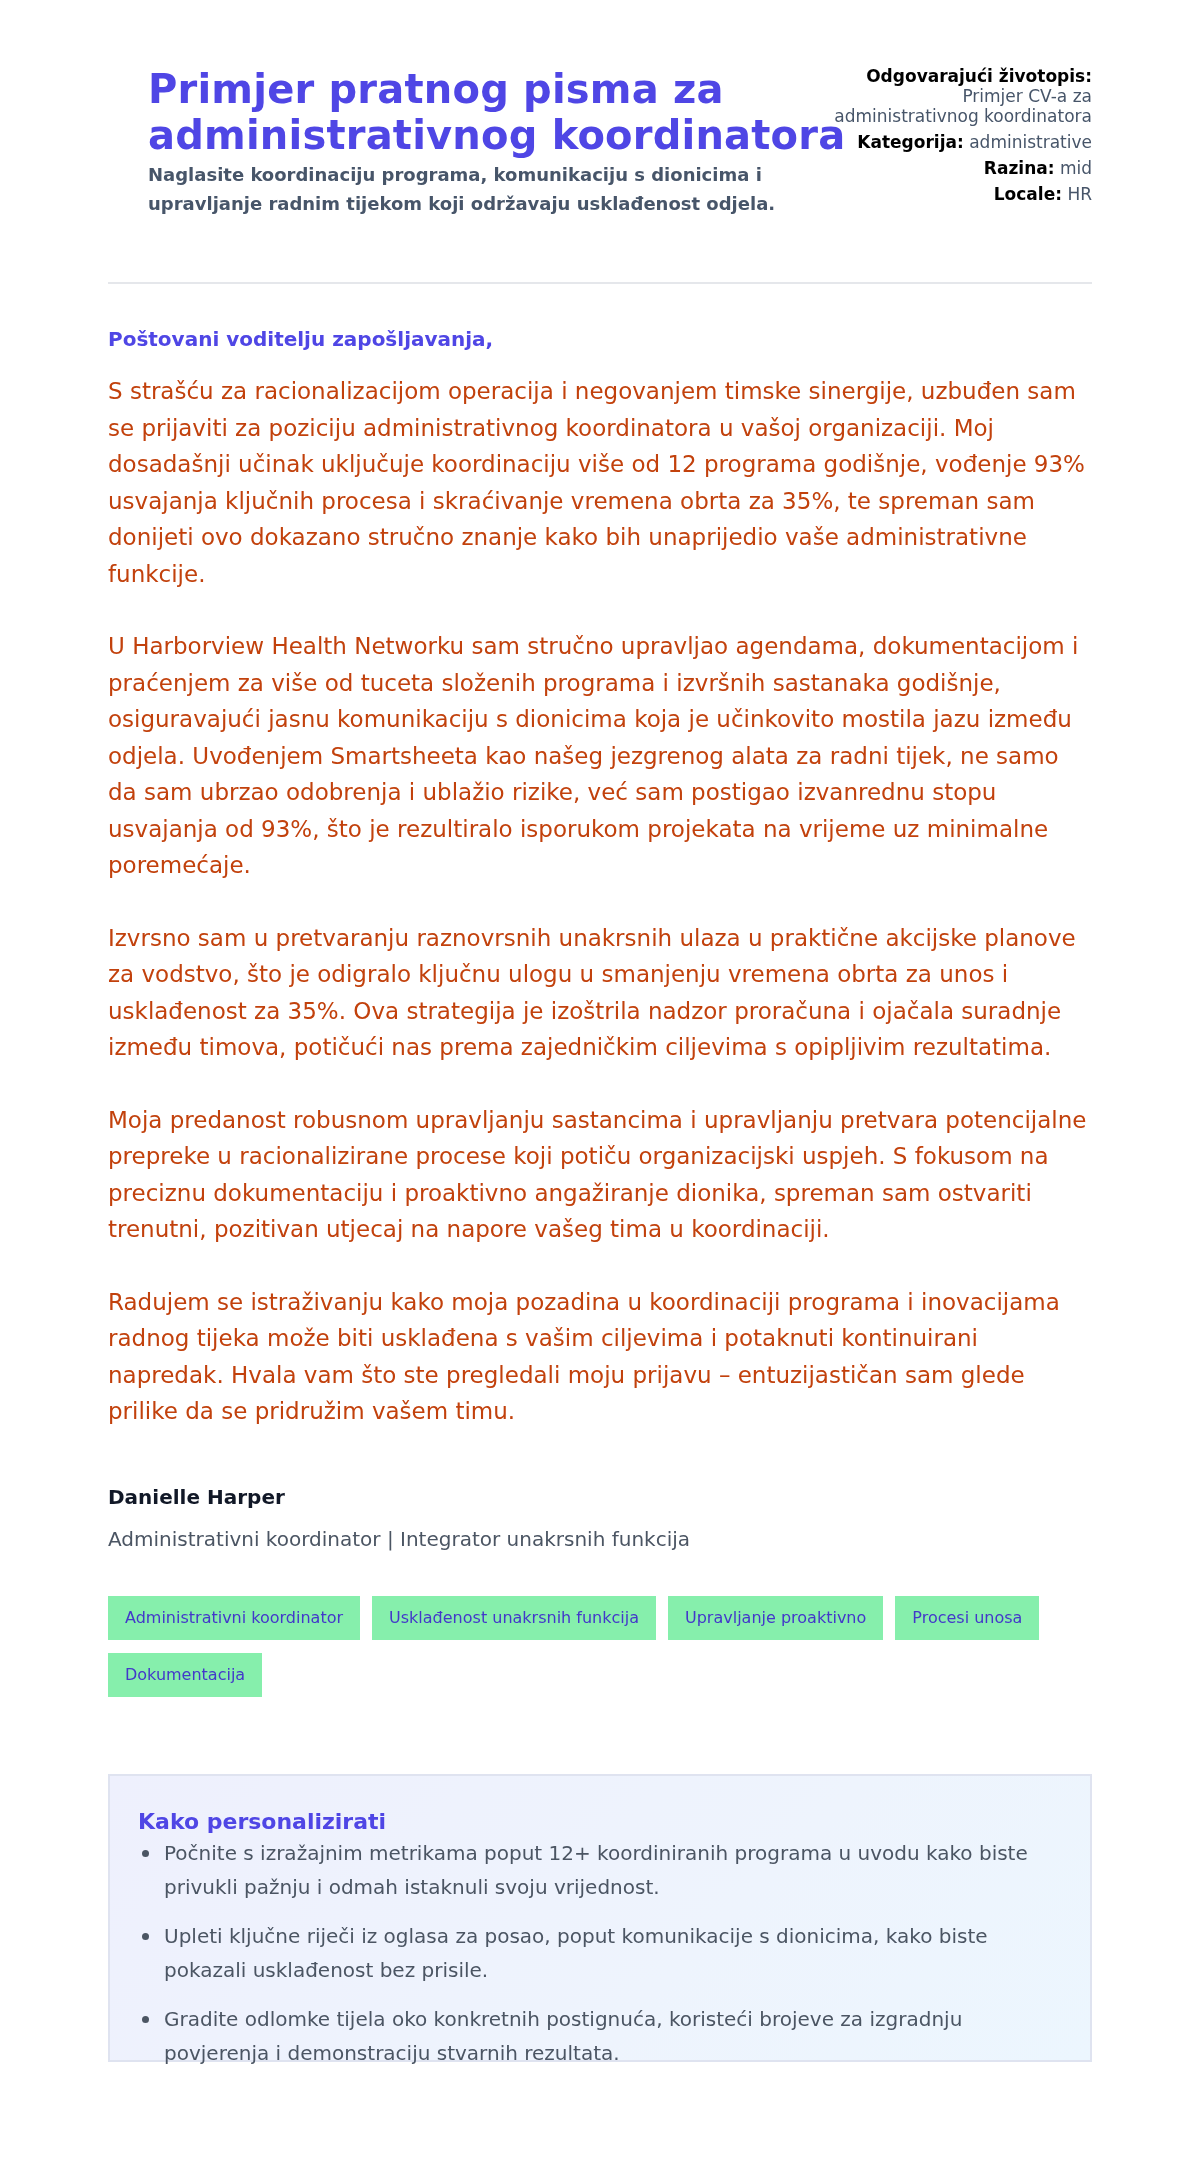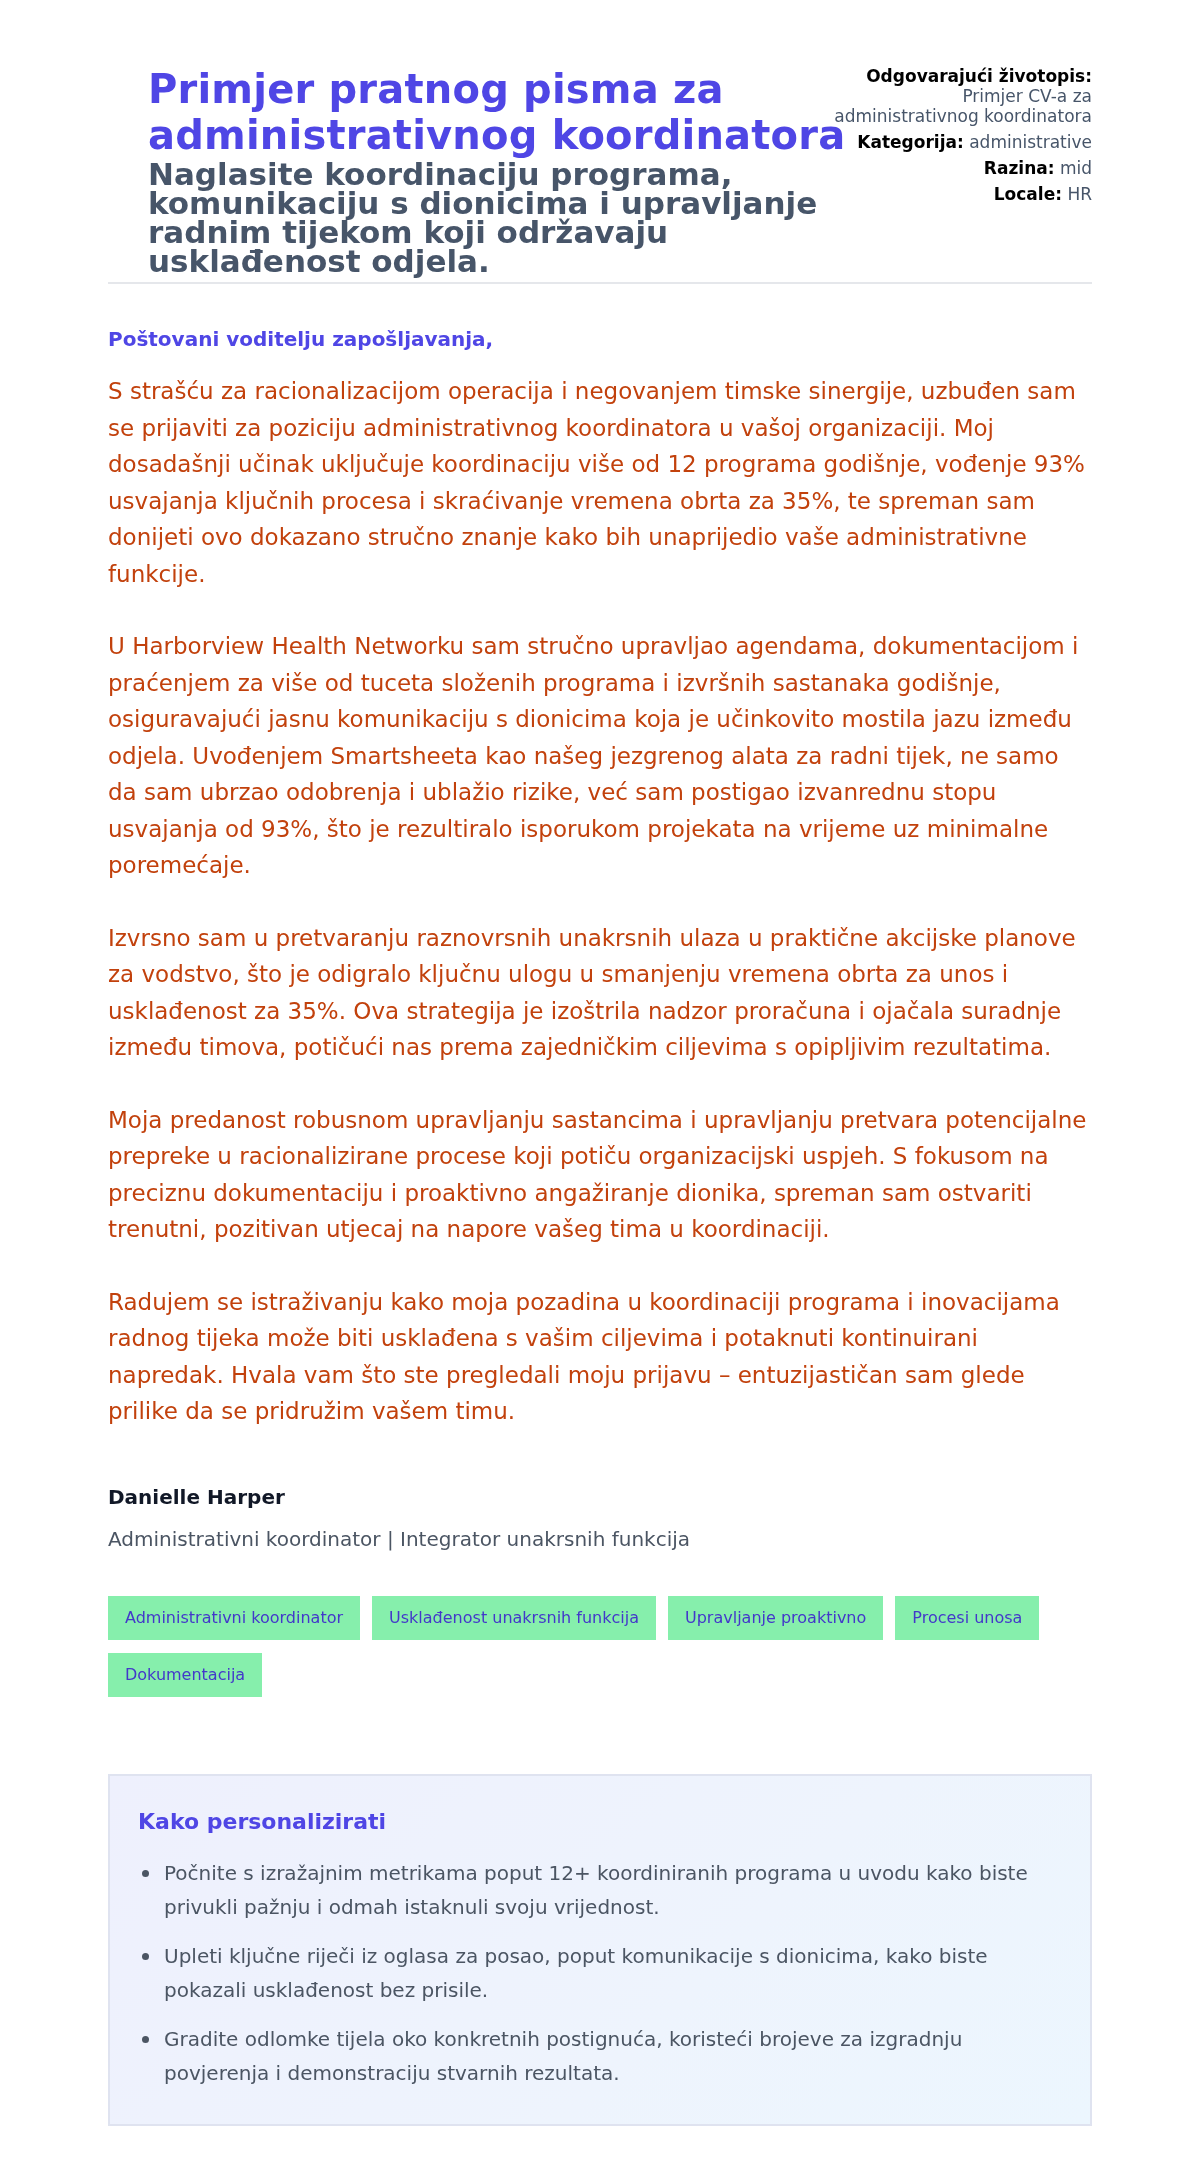--- a/index.html
+++ b/index.html
@@ -26,21 +26,21 @@
     }
     .title-block { width: 720px; margin-left: 40px; }
     .page-title {
       font-size: 40px;
       line-height: 46px;
       font-weight: bold;
       color: #4f46e5;
       letter-spacing: 0.2px;
     }
     .page-subtitle {
-      font-size: 31px;
+      font-size: 18px;
       line-height: 29px;
       font-weight: bold;
       color: #475569;
       margin-top: 2px;
     }
     .meta {
       position: absolute;
       right: 0;
       top: 66px;
       width: 260px;
@@ -94,30 +94,29 @@
       line-height: 20px;
       padding: 12px 17px;
       height: 44px;
       white-space: nowrap;
     }
     .tips {
       margin-top: 77px;
       border: 2px solid #dfe3f0;
       background: linear-gradient(135deg, #eef0fd 0%, #eef4fd 60%, #ecf6fe 100%);
       padding: 32px 28px 30px 28px;
-      height: 352px;
+      height: 288px;
     }
     .tips-title {
       font-size: 22px;
       line-height: 28px;
       font-weight: bold;
       color: #4f46e5;
     }
     .tips-list {
-      margin-top: 20px;
       list-style: none;
     }
     .tips-item {
       position: relative;
       padding-left: 26px;
       font-size: 20px;
       line-height: 34px;
       color: #4b5563;
       margin-bottom: 15px;
     }

